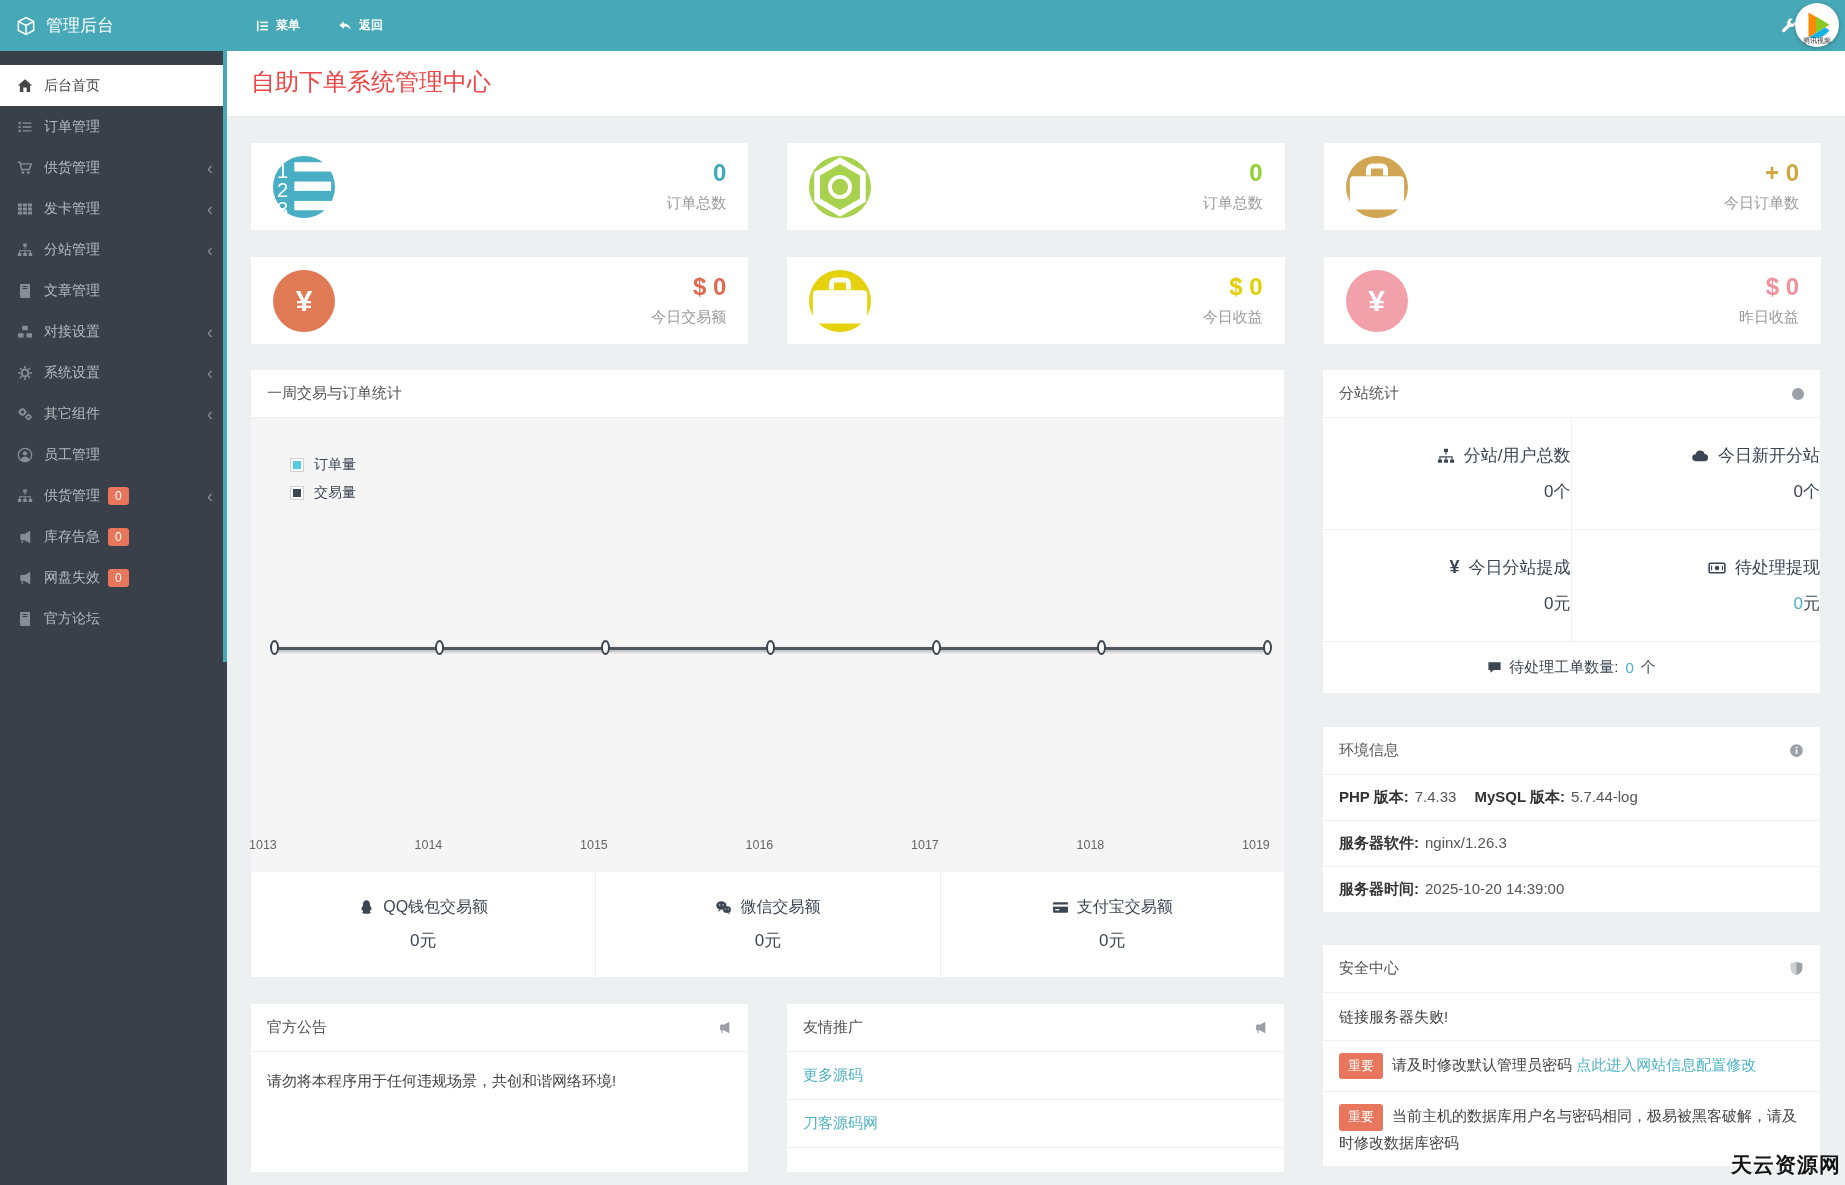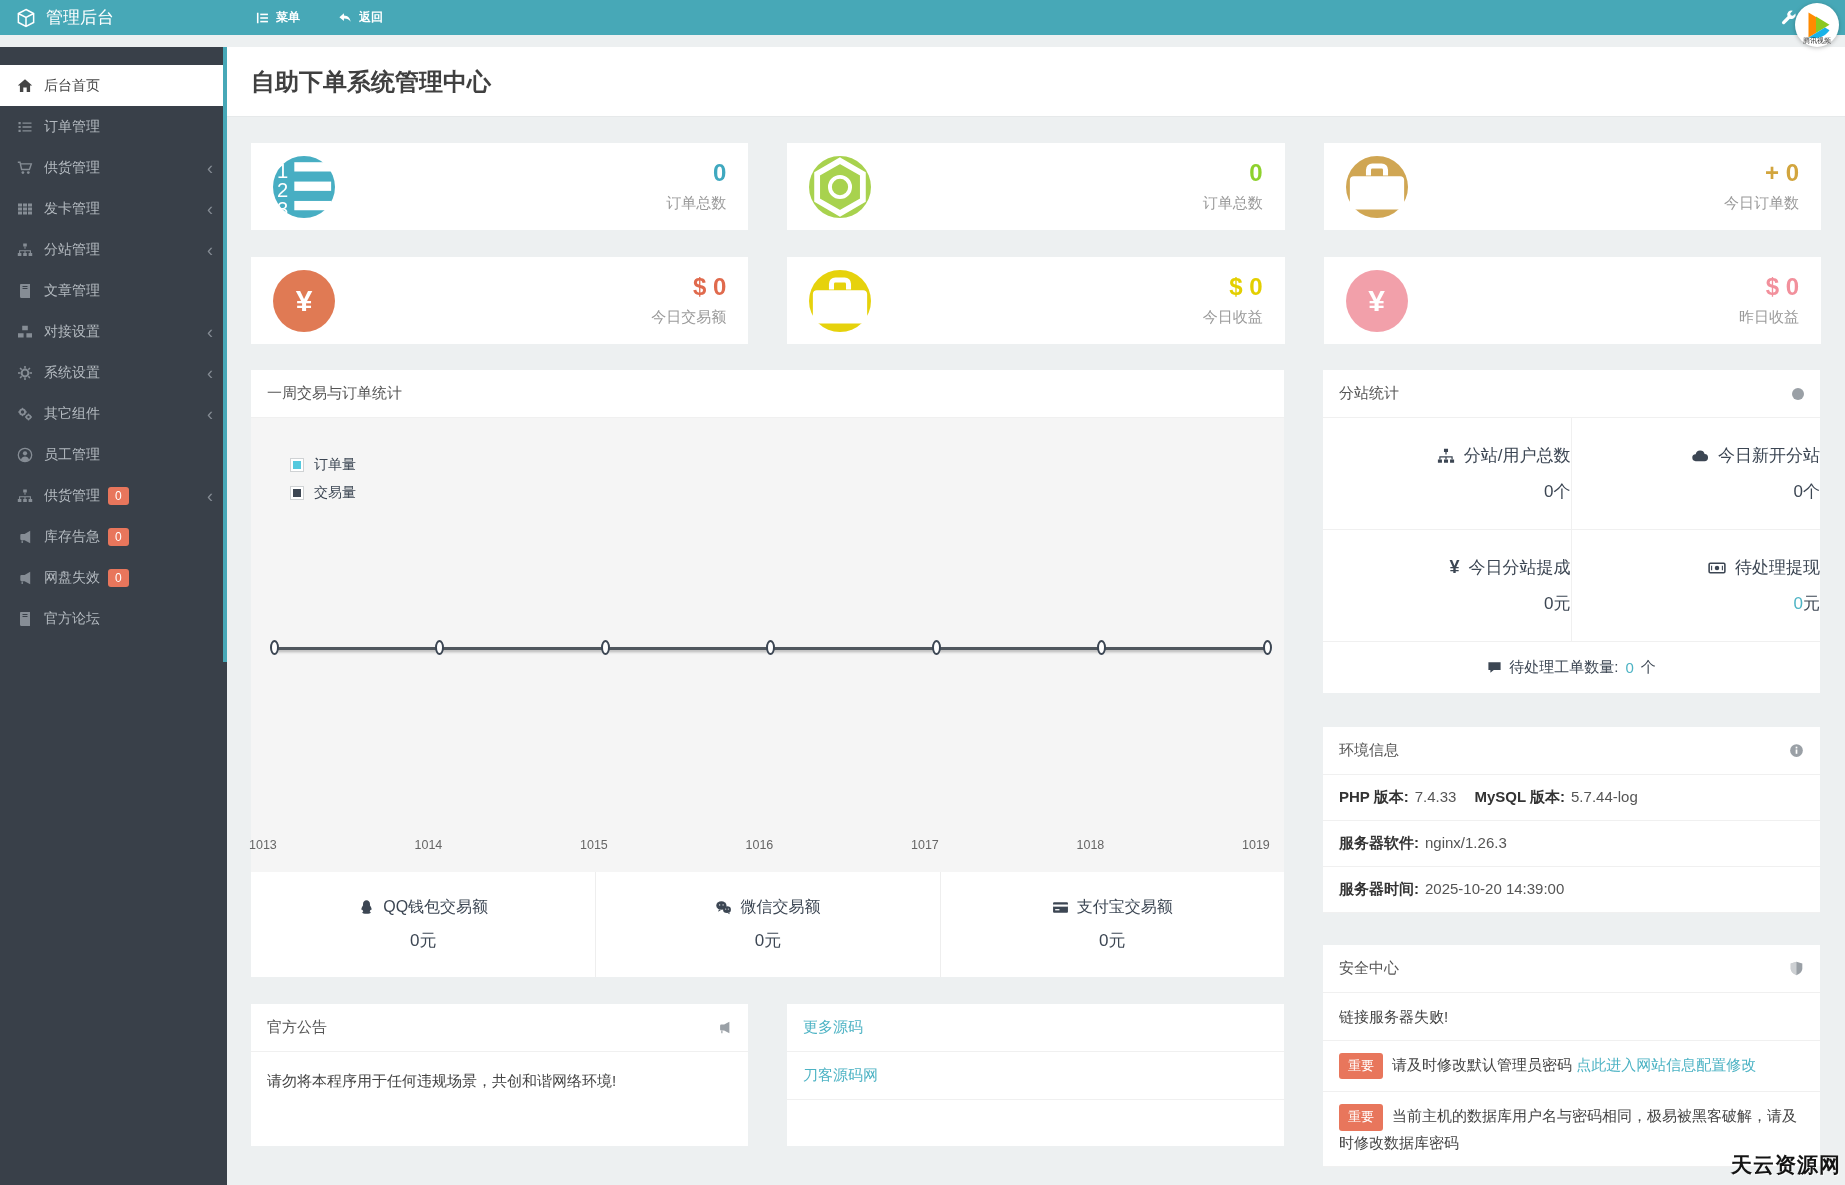--- a/index.html
+++ b/index.html
@@ -1,21 +1,21 @@
 <!DOCTYPE html>
 <html><head>
 <meta charset="utf-8">
 <style>
   * { margin:0; padding:0; box-sizing:border-box; }
   html,body { width:1845px; height:1185px; }
   body { font-family:"Liberation Sans","DejaVu Sans",sans-serif; background:#edf0f1; position:relative; overflow:hidden; color:#444; }
   [data-interactable="true"] { cursor:pointer; }
 
   
-  .hdr { position:absolute; top:0; left:0; right:0; height:35px; background:#47a8b7; display:flex; align-items:center; z-index:10; }
+  .hdr { position:absolute; top:0; left:0; right:0; height:51px; background:#47a8b7; display:flex; align-items:center; z-index:10; }
   .brand { width:227px; display:flex; align-items:center; padding-left:16px; gap:10px; color:#fff; font-size:17px; }
   .brand .ic { width:20px; height:20px; color:#fff; }
   .toplinks { display:flex; gap:38px; margin-left:28px; }
   .toplink { display:flex; align-items:center; gap:7px; color:#fff; font-size:12px;font-weight:bold; }
   .toplink .ic { width:14px; height:14px; }
   .hdr-right { margin-left:auto; display:flex; align-items:center; }
   .wrench { width:17px; height:17px; color:#fff; margin-right:48px; }
   .tlogo { position:absolute; top:2px; right:5px; width:46px; height:46px; z-index:20; }
   .tlogo svg { width:46px; height:46px; filter:drop-shadow(0 1px 2px rgba(0,0,0,.25)); }
   .tlogo .cap { position:absolute; bottom:2px; left:0; width:100%; text-align:center; font-size:7px; color:#333; }
@@ -27,21 +27,21 @@
   .sitem .ic { width:16px; height:16px; margin-right:11px; color:#868d95; flex:0 0 auto; }
   .sitem.active { background:#fff; color:#454545; }
   .sitem.active .ic { color:#454545; }
   .slabel { white-space:nowrap; }
   .sbadge { margin-left:8px; background:#e8765c; color:#fff; font-size:12px; line-height:1; padding:3px 7px; border-radius:3px; }
   .chev { margin-left:auto; color:#848b93; font-size:18px; line-height:1; }
 
   
   .main { position:absolute; top:47px; left:227px; right:0; bottom:0; background:#edf0f1; }
   .titlebar { height:70px; background:#fff; display:flex; align-items:center; padding-left:24px; border-bottom:1px solid #e6e9ea; }
-  .titlebar h1 { font-size:24px; font-weight:700; color:#404040; }
+  .titlebar h1 { font-size:24px; font-weight:400; color:#ef4444; }
   .content { padding:26px 24px 0; }
 
   .cards { display:grid; grid-template-columns:repeat(3,1fr); gap:27px 39px; }
   .stat-card { background:#fff; height:87px; display:flex; align-items:center; padding:0 22px; }
   .stat-ic { width:62px; height:62px; border-radius:50%; color:#fff; display:flex; align-items:center; justify-content:center; flex:0 0 auto; }
   .stat-ic .yen { font-size:30px; font-weight:bold; }
   .stat-tx { margin-left:auto; text-align:right; }
   .stat-v { font-size:24px; font-weight:bold; line-height:1; }
   .stat-l { font-size:15px; color:#9a9a9a; margin-top:9px; }
 
@@ -486,20 +486,30 @@
               <span class="ic" data-interactable="false">
                   <svg viewBox="0 0 16 16" width="100%" height="100%">
                     <path fill="currentColor" d="M13.2 1.8v12.4l-5.6-3H4.4a1.1 1.1 0 0 1-1.1-1.1V6a1.1 1.1 0 0 1 1.1-1.1h3.2z"></path>
                     <path fill="none" stroke="currentColor" stroke-width="1.3" d="M5.2 11.5v2.6"></path>
                   </svg>
                 </span>
             </div>
             <div class="note-body" data-interactable="false">请勿将本程序用于任何违规场景，共创和谐网络环境!</div>
           </section>
           <section class="panel friends" data-interactable="false">
+            <div class="panel-h">
+              <span data-interactable="false">友情推广</span>
+              <span class="sp"></span>
+              <span class="ic" data-interactable="false">
+                  <svg viewBox="0 0 16 16" width="100%" height="100%">
+                    <path fill="currentColor" d="M13.2 1.8v12.4l-5.6-3H4.4a1.1 1.1 0 0 1-1.1-1.1V6a1.1 1.1 0 0 1 1.1-1.1h3.2z"></path>
+                    <path fill="none" stroke="currentColor" stroke-width="1.3" d="M5.2 11.5v2.6"></path>
+                  </svg>
+                </span>
+            </div>
             <div class="frow"><a class="lnk" data-interactable="true">更多源码</a></div>
             <div class="frow"><a class="lnk" data-interactable="true">刀客源码网</a></div>
           </section>
         </div>
       </div>
 
       <div class="rstack">
         <section class="panel" data-interactable="false">
           <div class="panel-h">
             <span data-interactable="false">分站统计</span>

